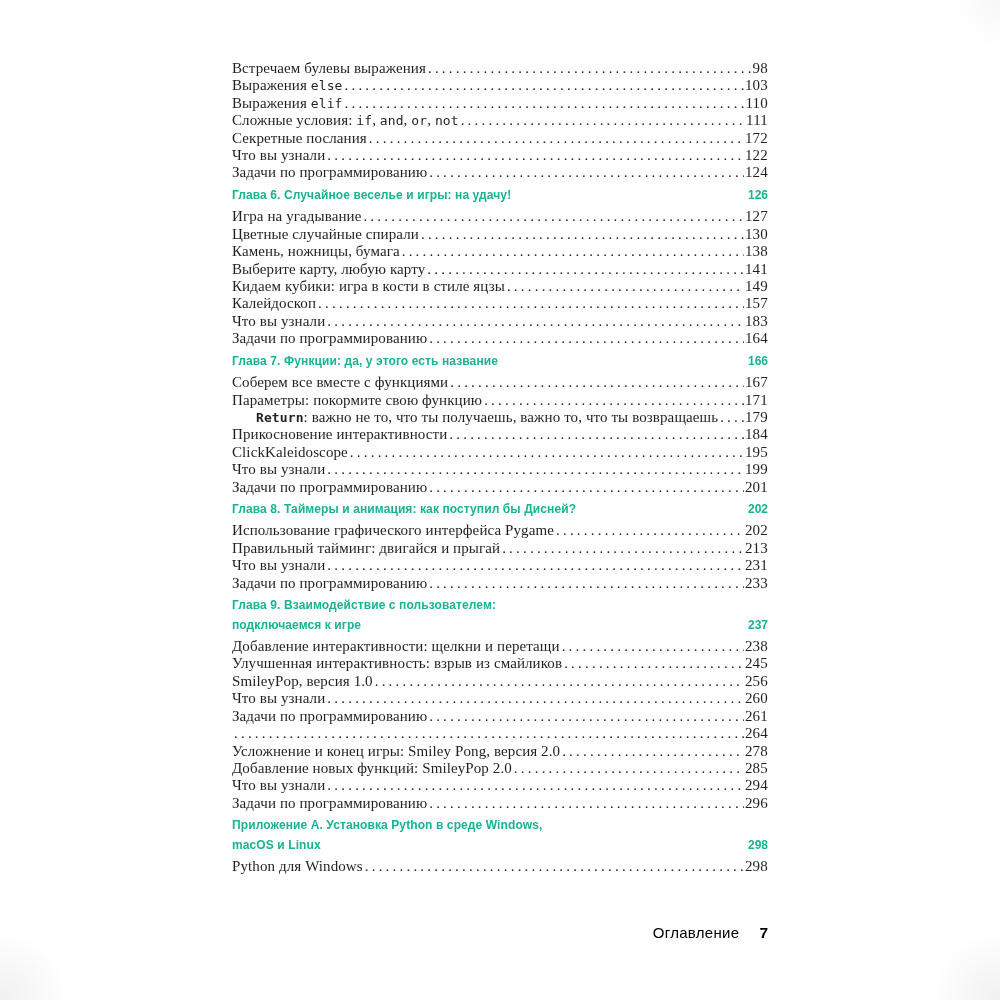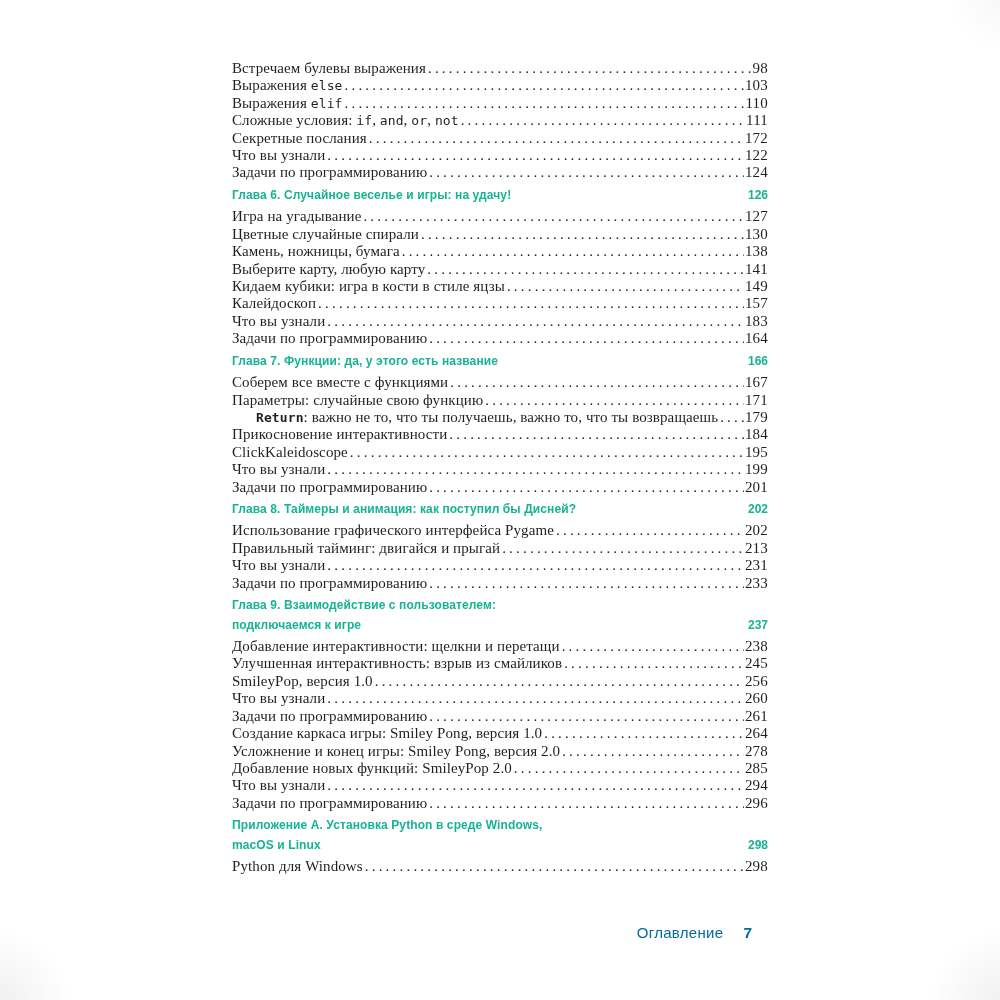--- a/index.html
+++ b/index.html
@@ -51,26 +51,26 @@
     font-size: 12px;
     line-height: 19.5px;
     color: var(--accent, #16b394);
   }
   .chapter-title { flex: 1 1 auto; white-space: pre-line; letter-spacing: 0.1px; }
   .chapter-page { flex: 0 0 auto; padding-left: 12px; }
   
   .footer {
     position: absolute;
     top: 924px;
-    right: 248px;
+    right: 232px;
     display: flex;
     align-items: baseline;
     font-family: "Liberation Sans", sans-serif;
     font-size: 15px;
-    color: #0369a1;
+    color: #000000;
   }
   .footer .label { letter-spacing: 0.3px; }
   .footer .pagenum { font-weight: 700; margin-left: 20px; font-size: 15.5px; }
 </style>
 </head>
 <body>
 
 <div class="page">
   <main class="toc">
       <section class="toc-section">
@@ -160,21 +160,21 @@
         <div class="chapter-heading">
           <span class="chapter-title">Глава 7. Функции: да, у этого есть название</span>
           <span class="chapter-page">166</span>
         </div>
         <div class="toc-row">
           <span class="entry-title"><span>Соберем все вместе с функциями</span></span>
           <span class="leader">............................................................................................................................................</span>
           <span class="entry-page">167</span>
         </div>
         <div class="toc-row">
-          <span class="entry-title"><span>Параметры: случайные свою функцию</span></span>
+          <span class="entry-title"><span>Параметры: покормите свою функцию</span></span>
           <span class="leader">............................................................................................................................................</span>
           <span class="entry-page">171</span>
         </div>
         <div class="toc-row">
           <span class="entry-title"><span class="t-mono-bold">Return</span><span>: важно не то, что ты получаешь, важно то, что ты возвращаешь</span></span>
           <span class="leader">............................................................................................................................................</span>
           <span class="entry-page">179</span>
         </div>
         <div class="toc-row">
           <span class="entry-title"><span>Прикосновение интерактивности</span></span>
@@ -250,21 +250,20 @@
           <span class="entry-page">260</span>
         </div>
         <div class="toc-row">
           <span class="entry-title"><span>Задачи по программированию</span></span>
           <span class="leader">............................................................................................................................................</span>
           <span class="entry-page">261</span>
         </div>
       </section>
       <section class="toc-section">
         <div class="toc-row">
-          <span class="entry-title"><span>Создание каркаса игры: Smiley Pong, версия 1.0</span></span>
           <span class="leader">............................................................................................................................................</span>
           <span class="entry-page">264</span>
         </div>
         <div class="toc-row">
           <span class="entry-title"><span>Усложнение и конец игры: Smiley Pong, версия 2.0</span></span>
           <span class="leader">............................................................................................................................................</span>
           <span class="entry-page">278</span>
         </div>
         <div class="toc-row">
           <span class="entry-title"><span>Добавление новых функций: SmileyPop 2.0</span></span>

